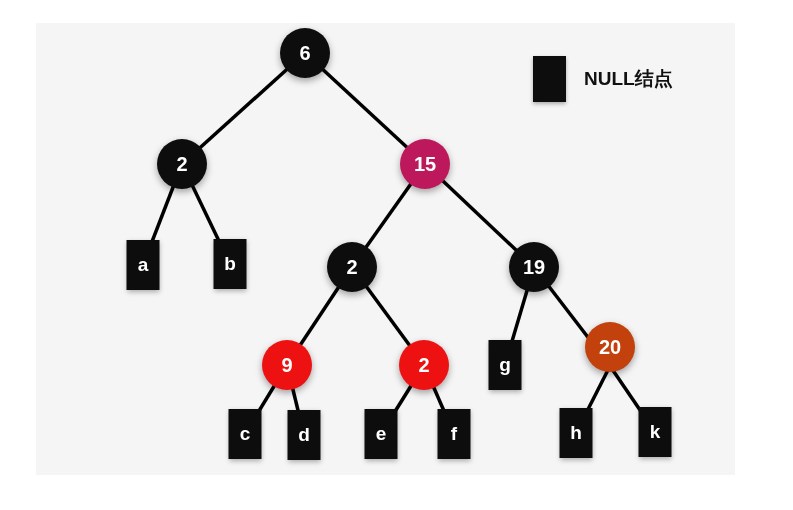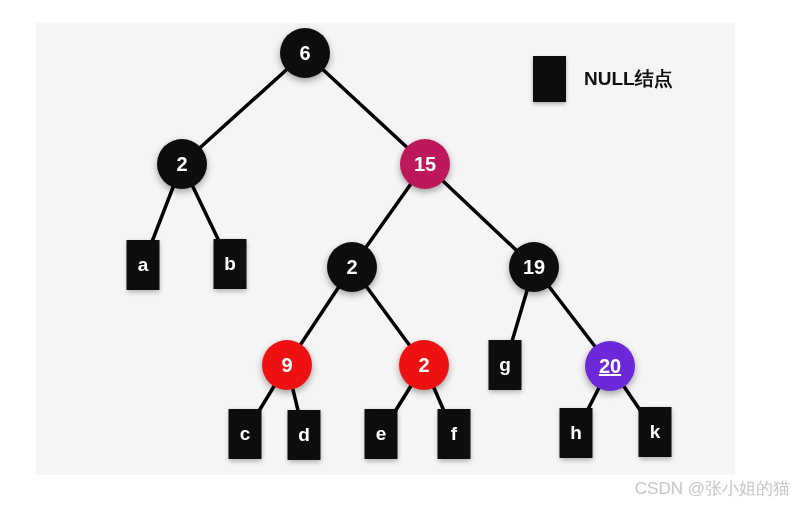--- a/index.html
+++ b/index.html
@@ -101,30 +101,29 @@
         <line x1="574" y1="343" x2="619" y2="409" stroke="#000000" stroke-width="3.5"></line>
       </svg>
     <div id="nodes-layer">
         <div class="tree-node" style="left: 269px; top: 30px; background: rgb(13, 13, 13);">6</div>
         <div class="tree-node" style="left: 146px; top: 141px; background: rgb(13, 13, 13);">2</div>
         <div class="tree-node" style="left: 389px; top: 141px; background: #be185d;">15</div>
         <div class="tree-node" style="left: 316px; top: 244px; background: rgb(13, 13, 13);">2</div>
         <div class="tree-node" style="left: 498px; top: 244px; background: rgb(13, 13, 13);">19</div>
         <div class="tree-node" style="left: 251px; top: 342px; background: rgb(238, 17, 17);">9</div>
         <div class="tree-node" style="left: 388px; top: 342px; background: rgb(238, 17, 17);">2</div>
-        <div class="tree-node" style="left: 574px; top: 343px; background: #6d28d9; text-decoration: underline;">20</div>
+        <div class="tree-node" style="left: 574px; top: 324px; background: #c2410c;">20</div>
         <div class="null-leaf" style="left: 107px; top: 242px; background: rgb(13, 13, 13);">a</div>
         <div class="null-leaf" style="left: 194px; top: 241px; background: rgb(13, 13, 13);">b</div>
         <div class="null-leaf" style="left: 209px; top: 411px; background: rgb(13, 13, 13);">c</div>
         <div class="null-leaf" style="left: 268px; top: 412px; background: rgb(13, 13, 13);">d</div>
         <div class="null-leaf" style="left: 345px; top: 411px; background: rgb(13, 13, 13);">e</div>
         <div class="null-leaf" style="left: 418px; top: 411px; background: rgb(13, 13, 13);">f</div>
         <div class="null-leaf" style="left: 469px; top: 342px; background: rgb(13, 13, 13);">g</div>
         <div class="null-leaf" style="left: 540px; top: 410px; background: rgb(13, 13, 13);">h</div>
         <div class="null-leaf" style="left: 619px; top: 409px; background: rgb(13, 13, 13);">k</div>
       </div>
     <div class="legend">
       <div class="legend-swatch"></div>
       <span class="legend-label">NULL结点</span>
     </div>
   </div>
-  <div class="watermark">CSDN @张小姐的猫</div>
 </div>
 
 </body></html>

